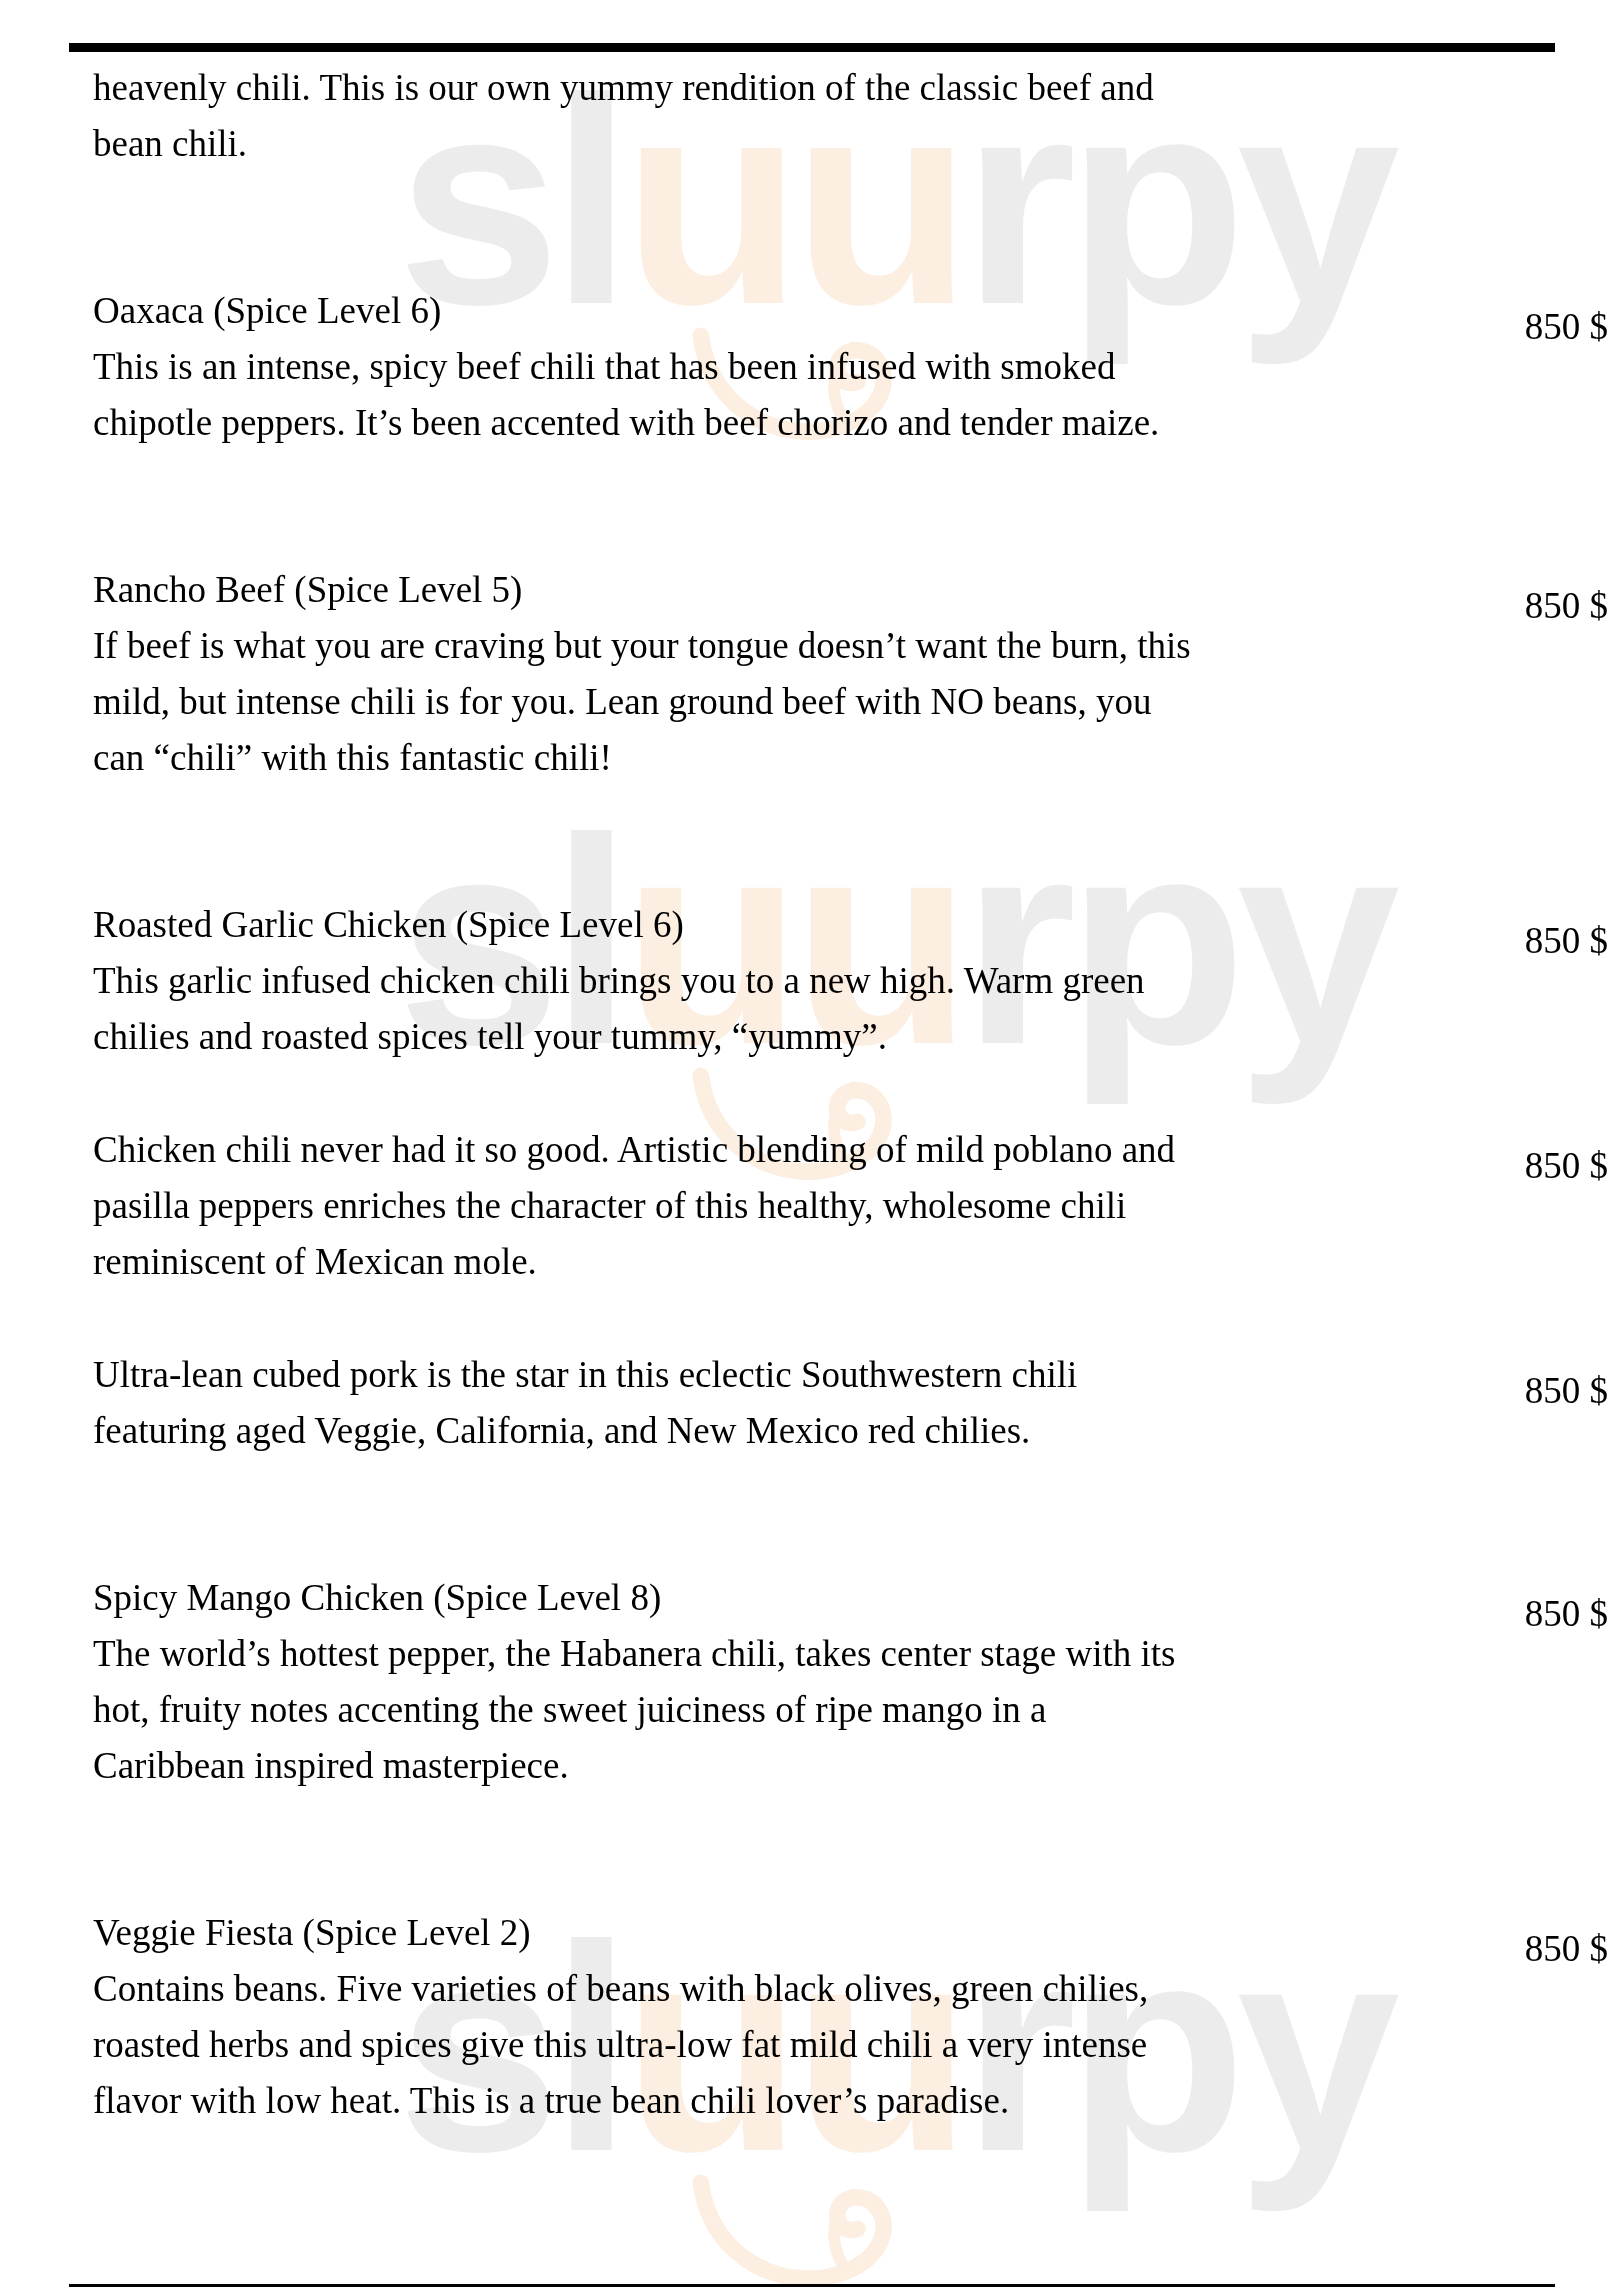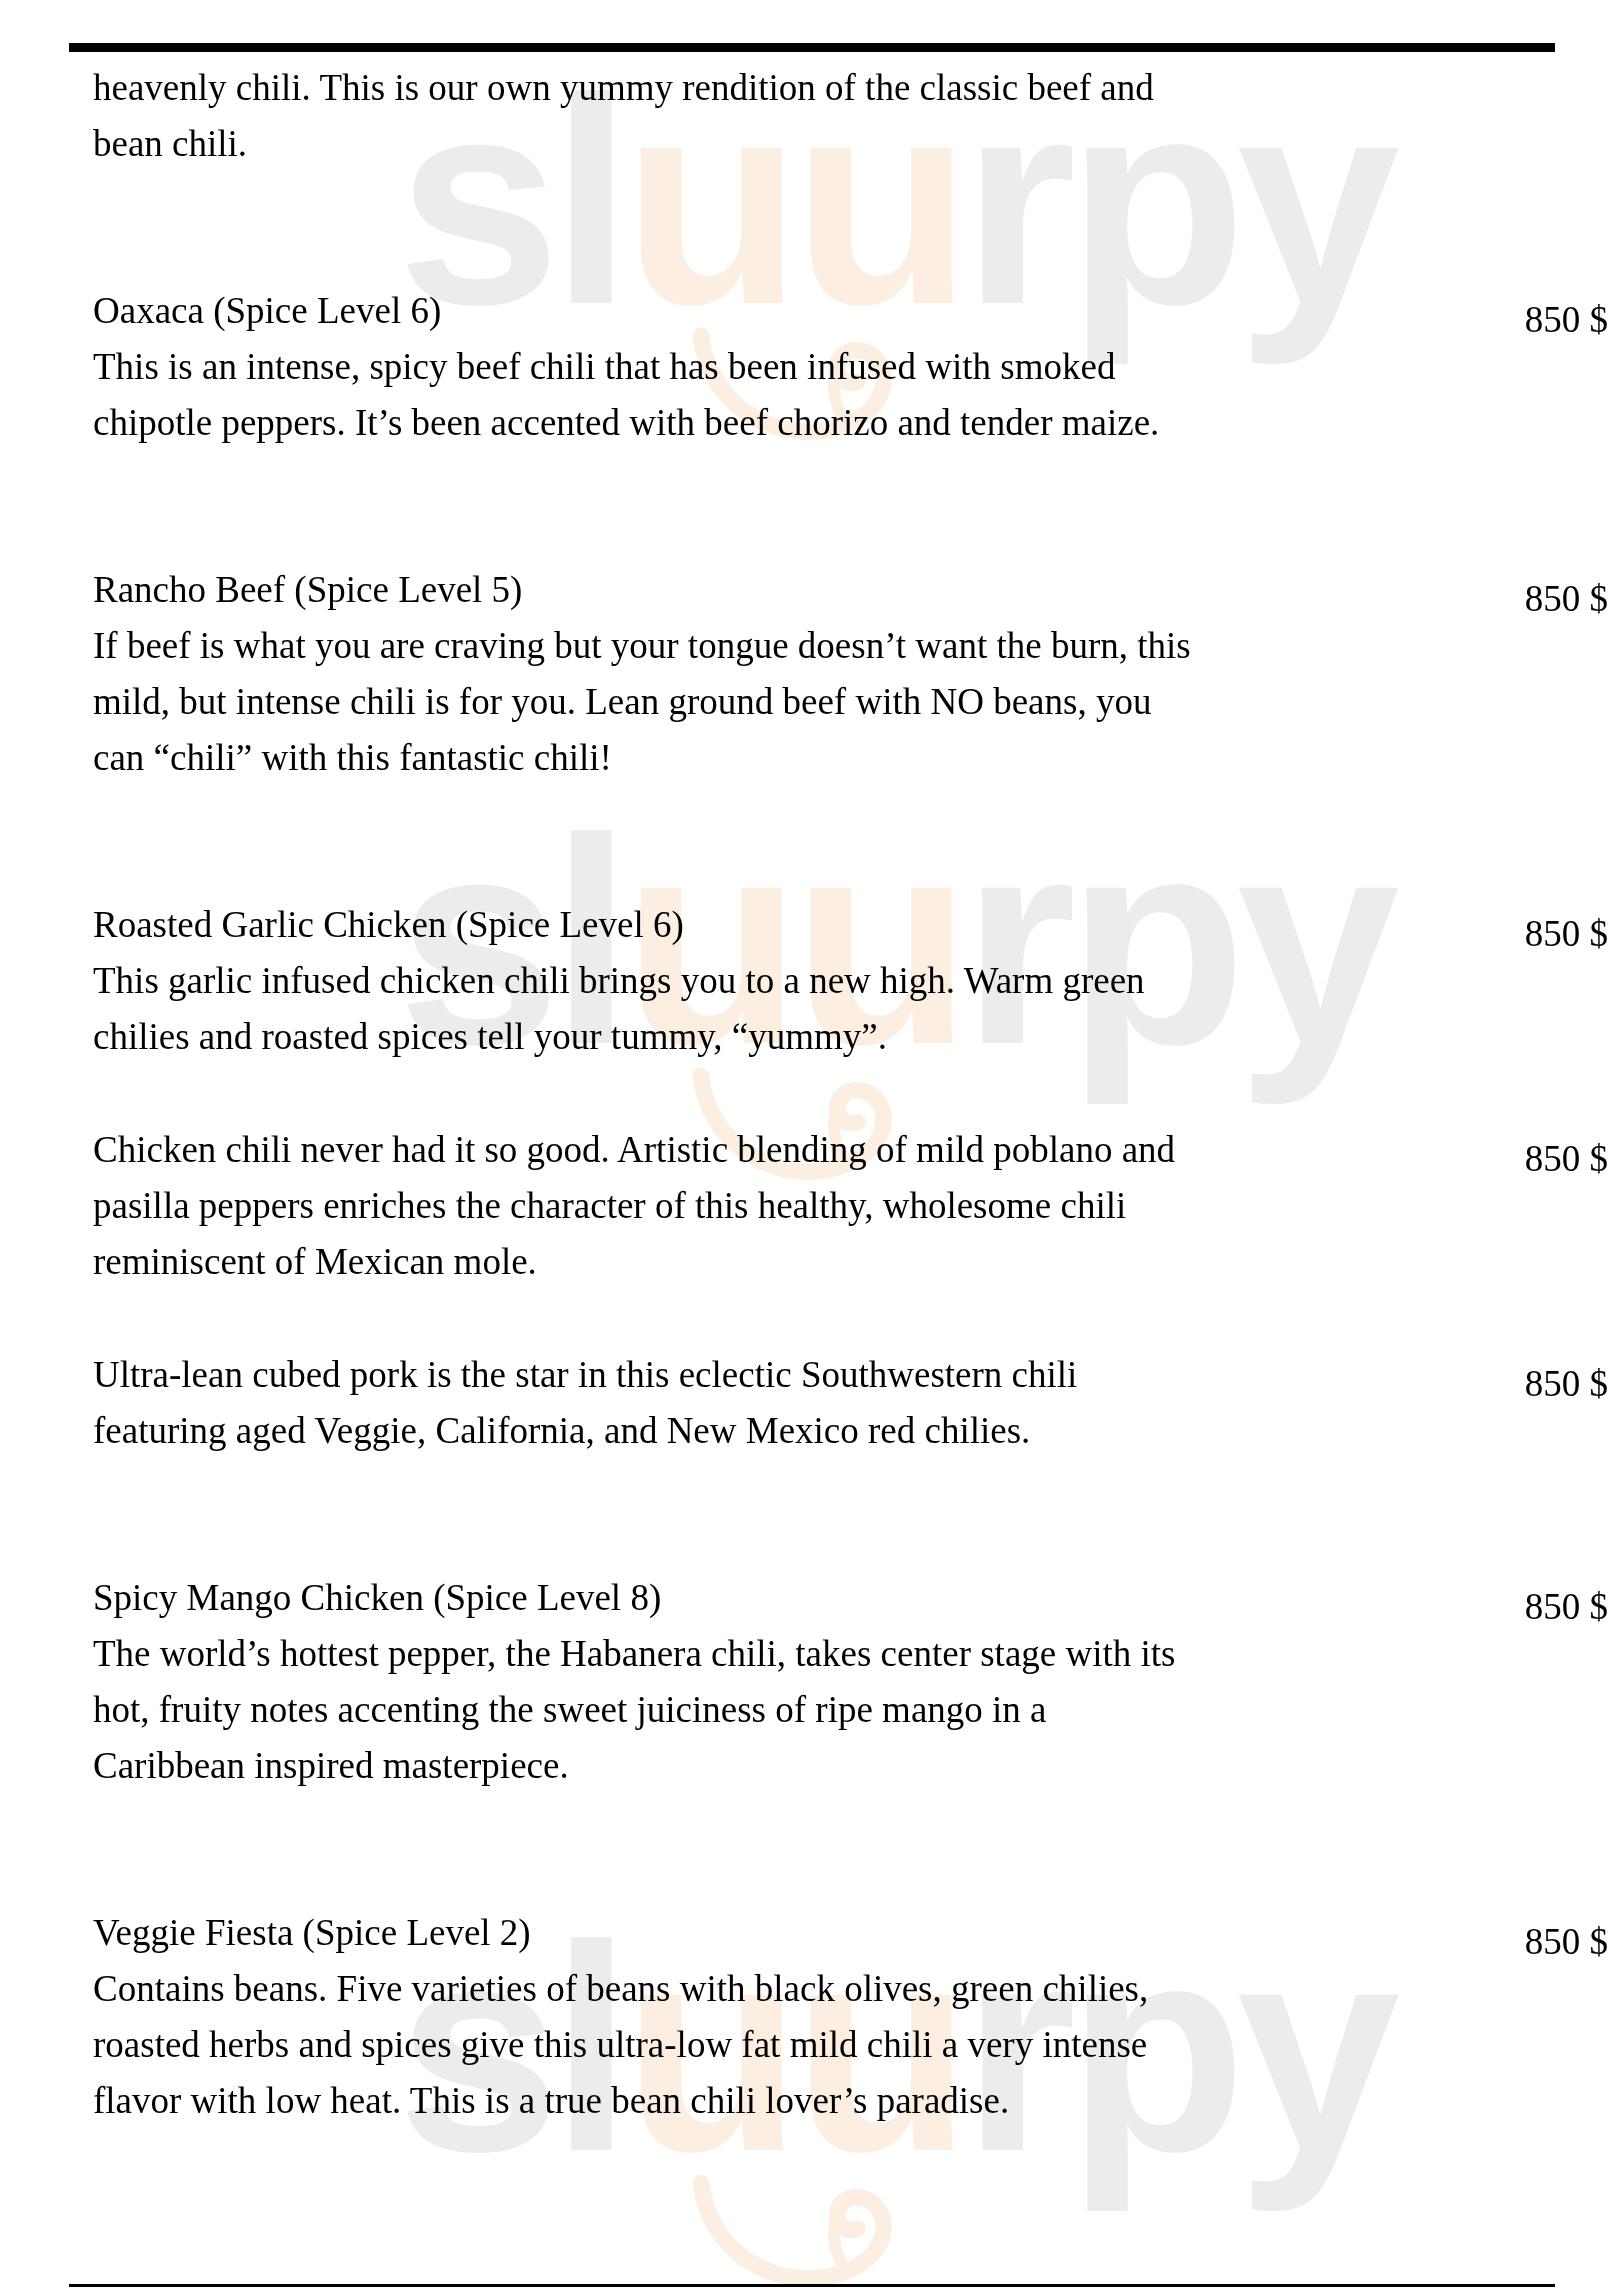--- a/index.html
+++ b/index.html
@@ -93,21 +93,21 @@
     display: block;
   }
   .item-name {
     font-size: 37px;
     line-height: 56px;
     white-space: nowrap;
   }
   .item-price {
     position: absolute;
     right: -226px;
-    top: 9px;
+    top: 16px;
     font-size: 37px;
     line-height: 56px;
     white-space: nowrap;
   }
   .item-desc {
     font-size: 37px;
     line-height: 56px;
     max-width: 1098px;
     text-align: left;
   }

